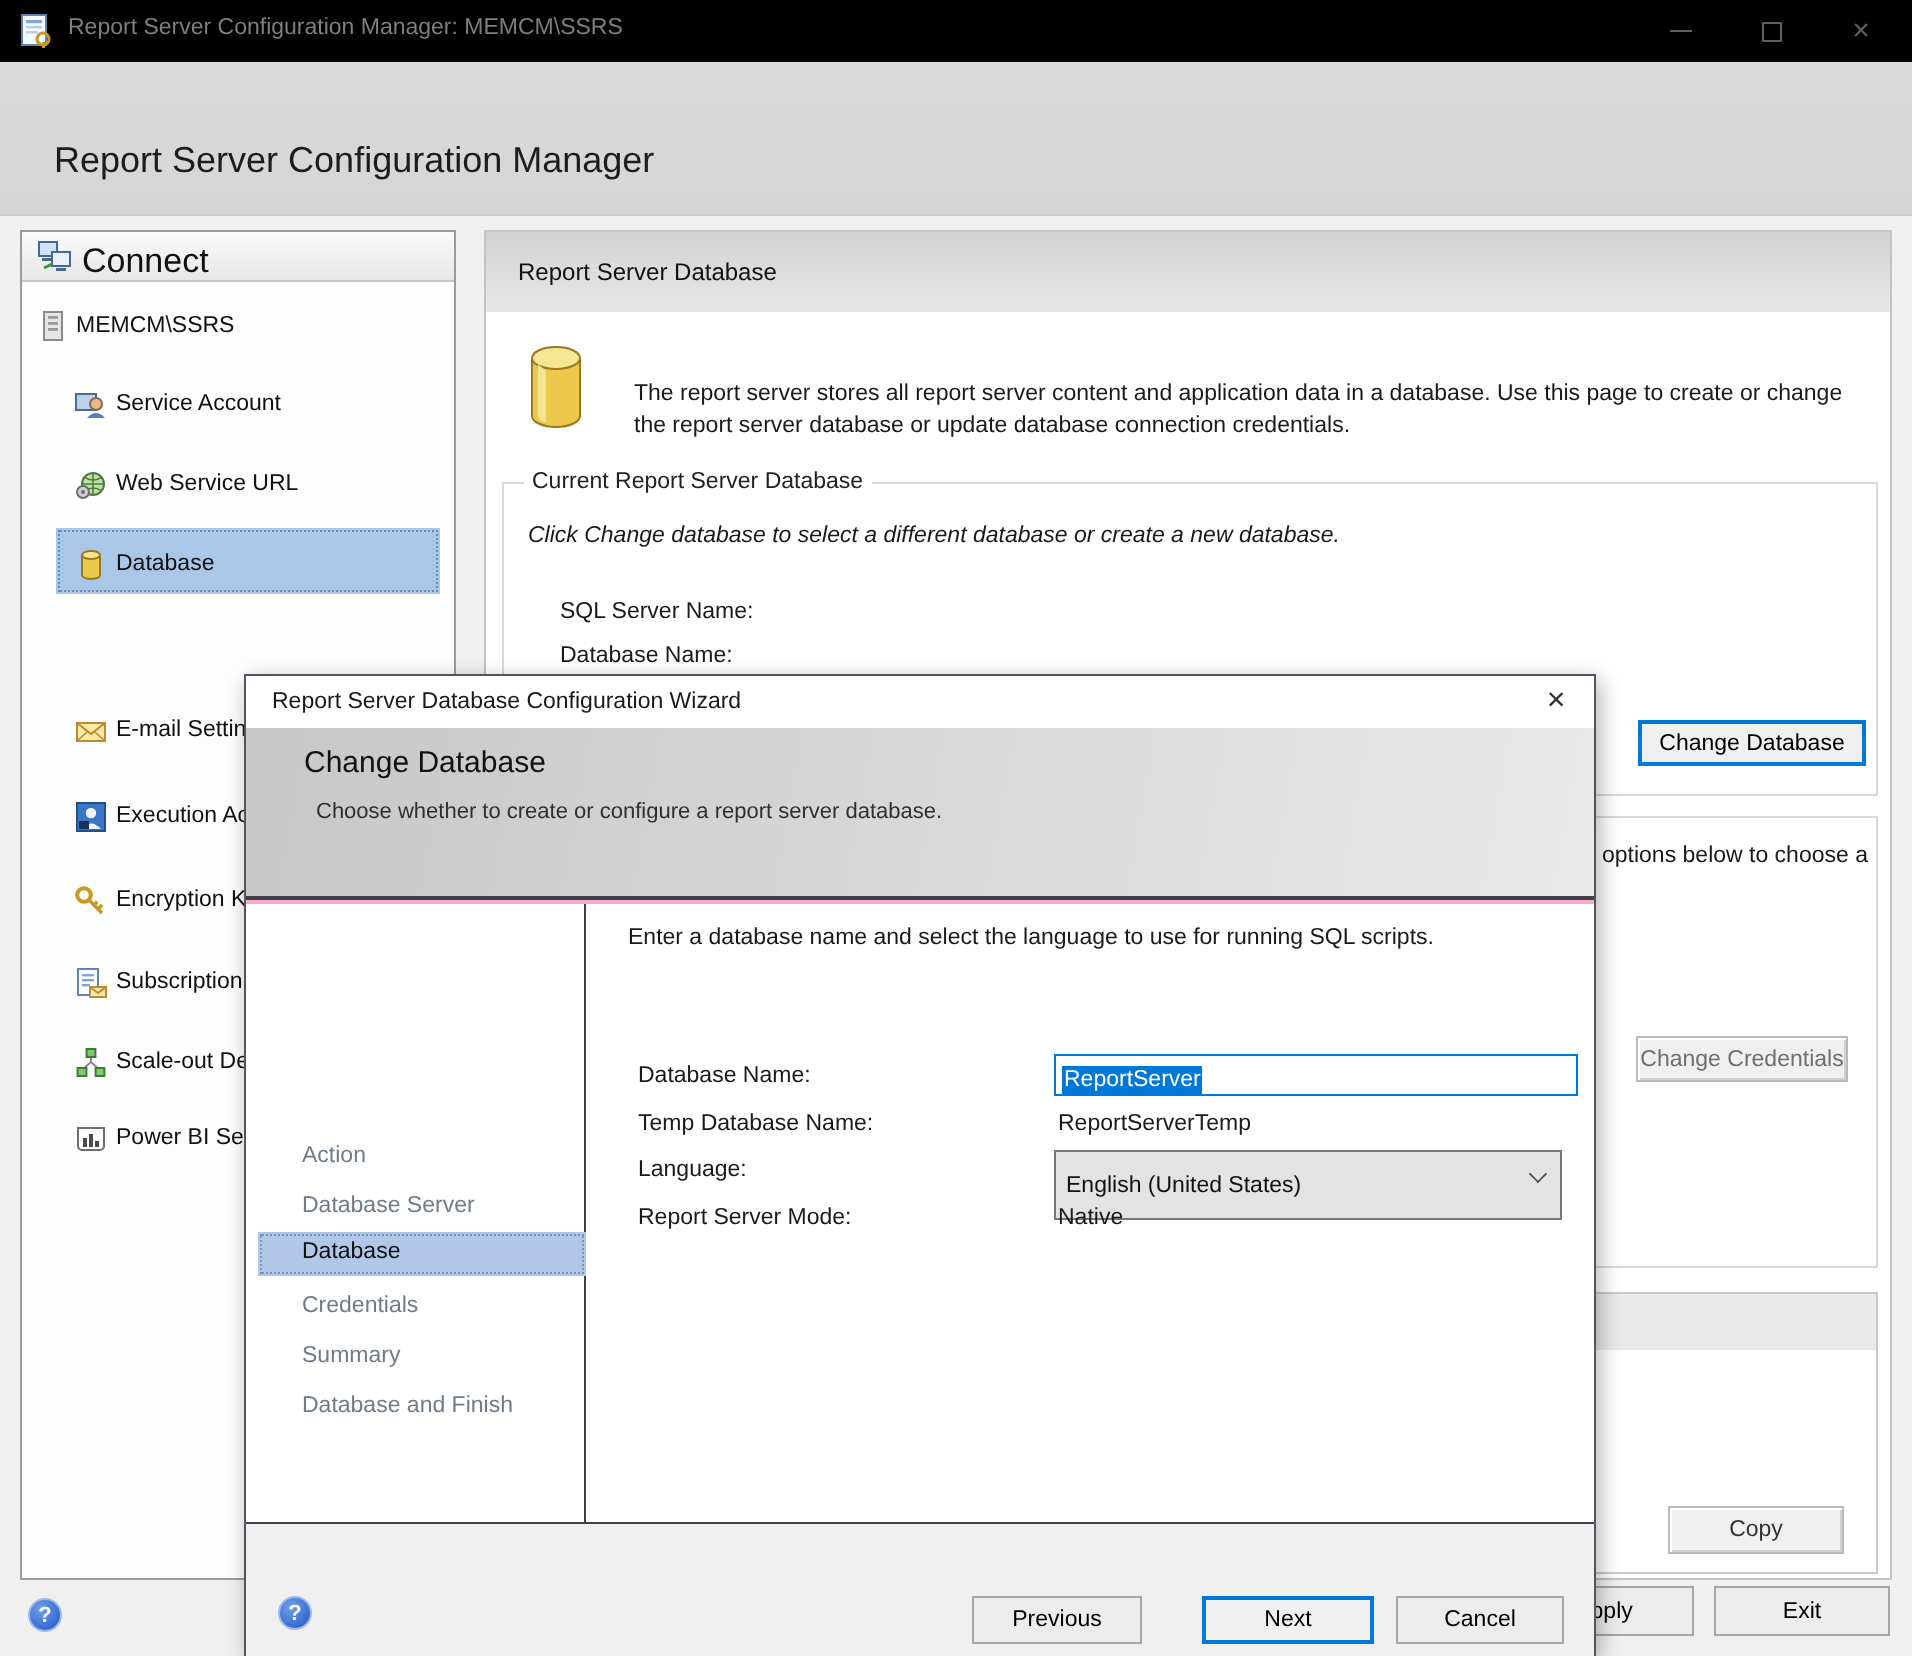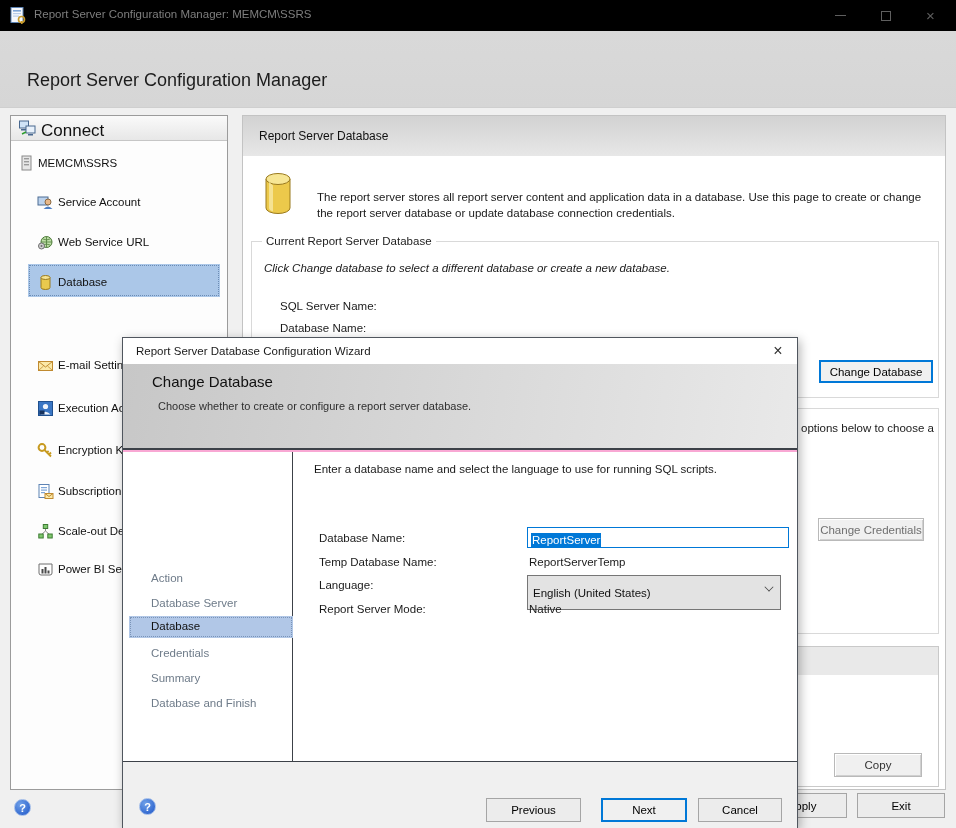--- a/index.html
+++ b/index.html
@@ -77,21 +77,21 @@
   .dlg-instruction { position:absolute; left:21px; top:11px; font-size:11.5px; color:#1a1a1a; width:470px; }
   .dfield-label { position:absolute; left:26px; font-size:11.5px; color:#1a1a1a; white-space:nowrap; }
   .dfield-value { position:absolute; left:236px; font-size:11.5px; color:#1a1a1a; white-space:nowrap; }
   .dlg-input { position:absolute; left:234px; top:75px; width:262px; height:21px; background:#fff; border:1px solid #0078d7; display:flex; align-items:flex-end; padding-left:3px; }
   .dlg-input .selected-text { background:#0078d7; color:#fff; font-size:11.5px; padding:1px 1px; }
   .dlg-combo { position:absolute; left:234px; top:123px; width:254px; height:35px; background:#e3e3e3; border:1px solid #767676; display:flex; align-items:center; padding-left:5px; font-size:11.5px; color:#111; }
   .combo-chevron { position:absolute; right:7px; top:7px; width:8px; height:8px; }
   .combo-chevron::before { content:""; position:absolute; left:0; top:0; width:7px; height:7px; border-right:1.4px solid #444; border-bottom:1.4px solid #444; transform:rotate(45deg) scale(.8); }
   .dlg-footer { position:absolute; left:0; top:423px; width:100%; height:68px; background:#f0f0f0; border-top:1px solid #3c4148; }
   .help-dlg { left:16px; top:36px; }
-  .btn-prev { left:363px; top:36px; width:95px; height:24px; }
+  .btn-prev { left:363px; top:36px; width:85px; height:24px; }
   .btn-next { left:478px; top:36px; width:86px; height:24px; }
   .btn-cancel { left:575px; top:36px; width:84px; height:24px; }
 </style>
 </head>
 <body>
 
 <div class="screen">
 
   <div class="titlebar">
     <svg class="app-ico" viewBox="0 0 17 17">

